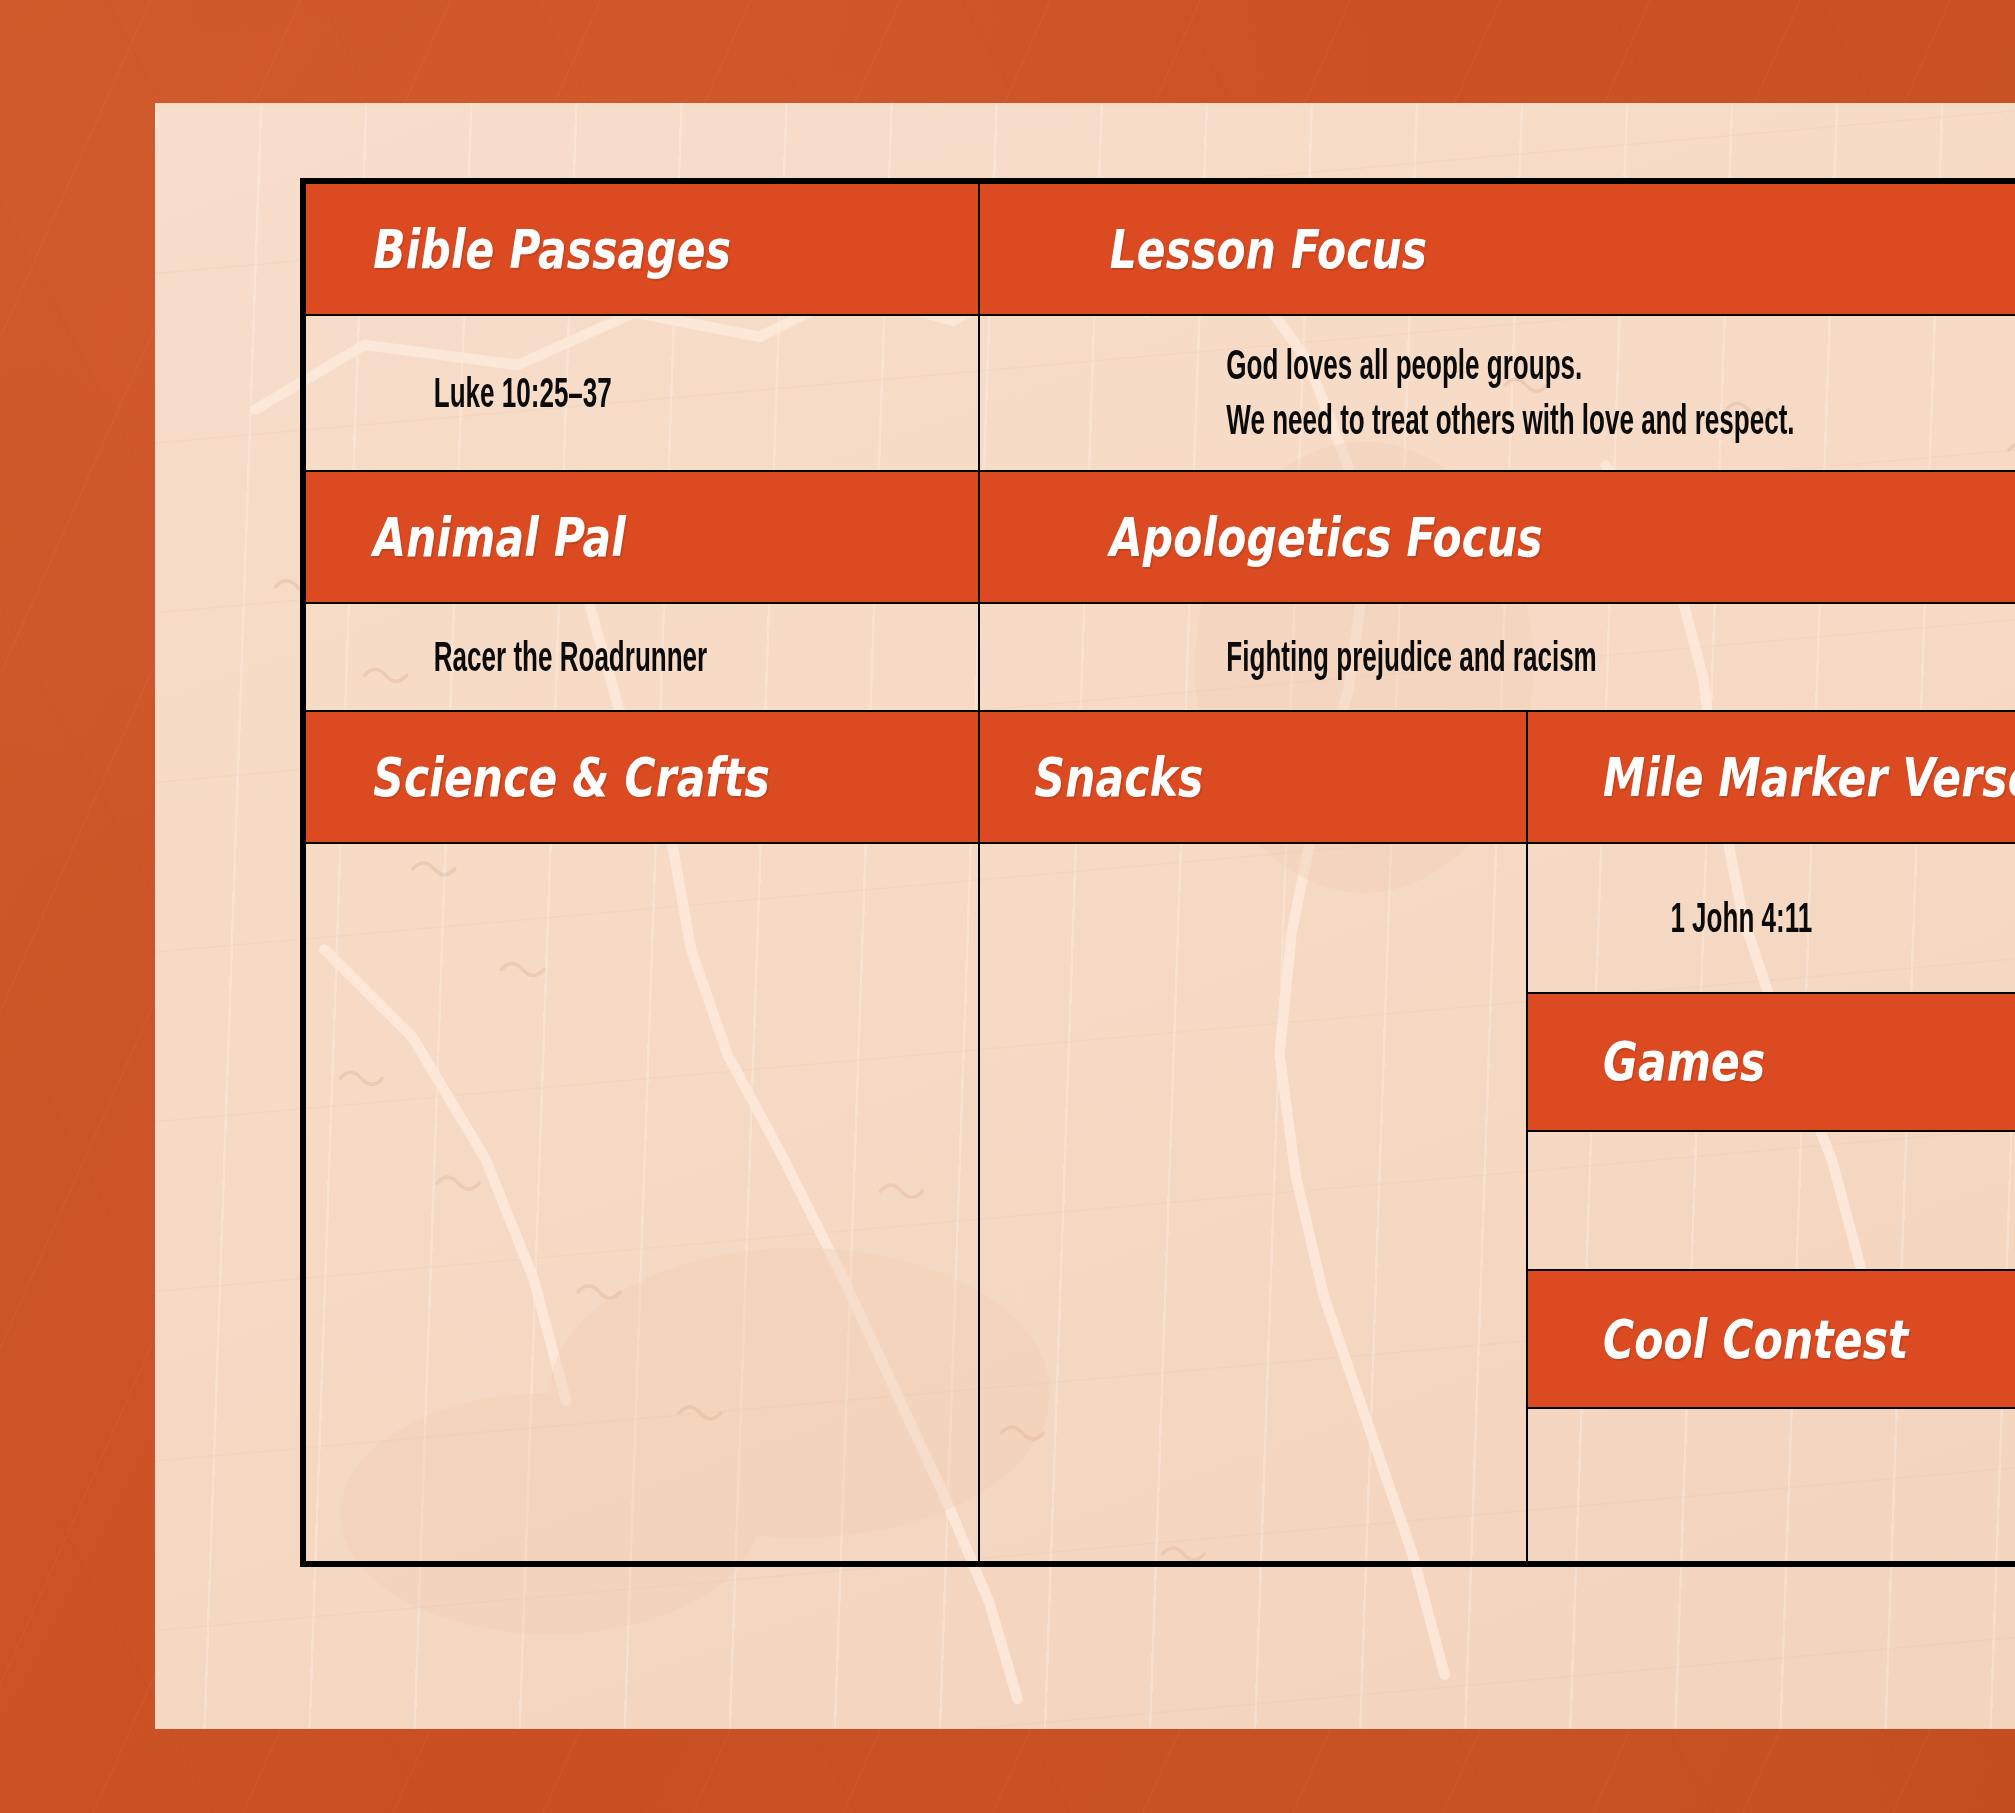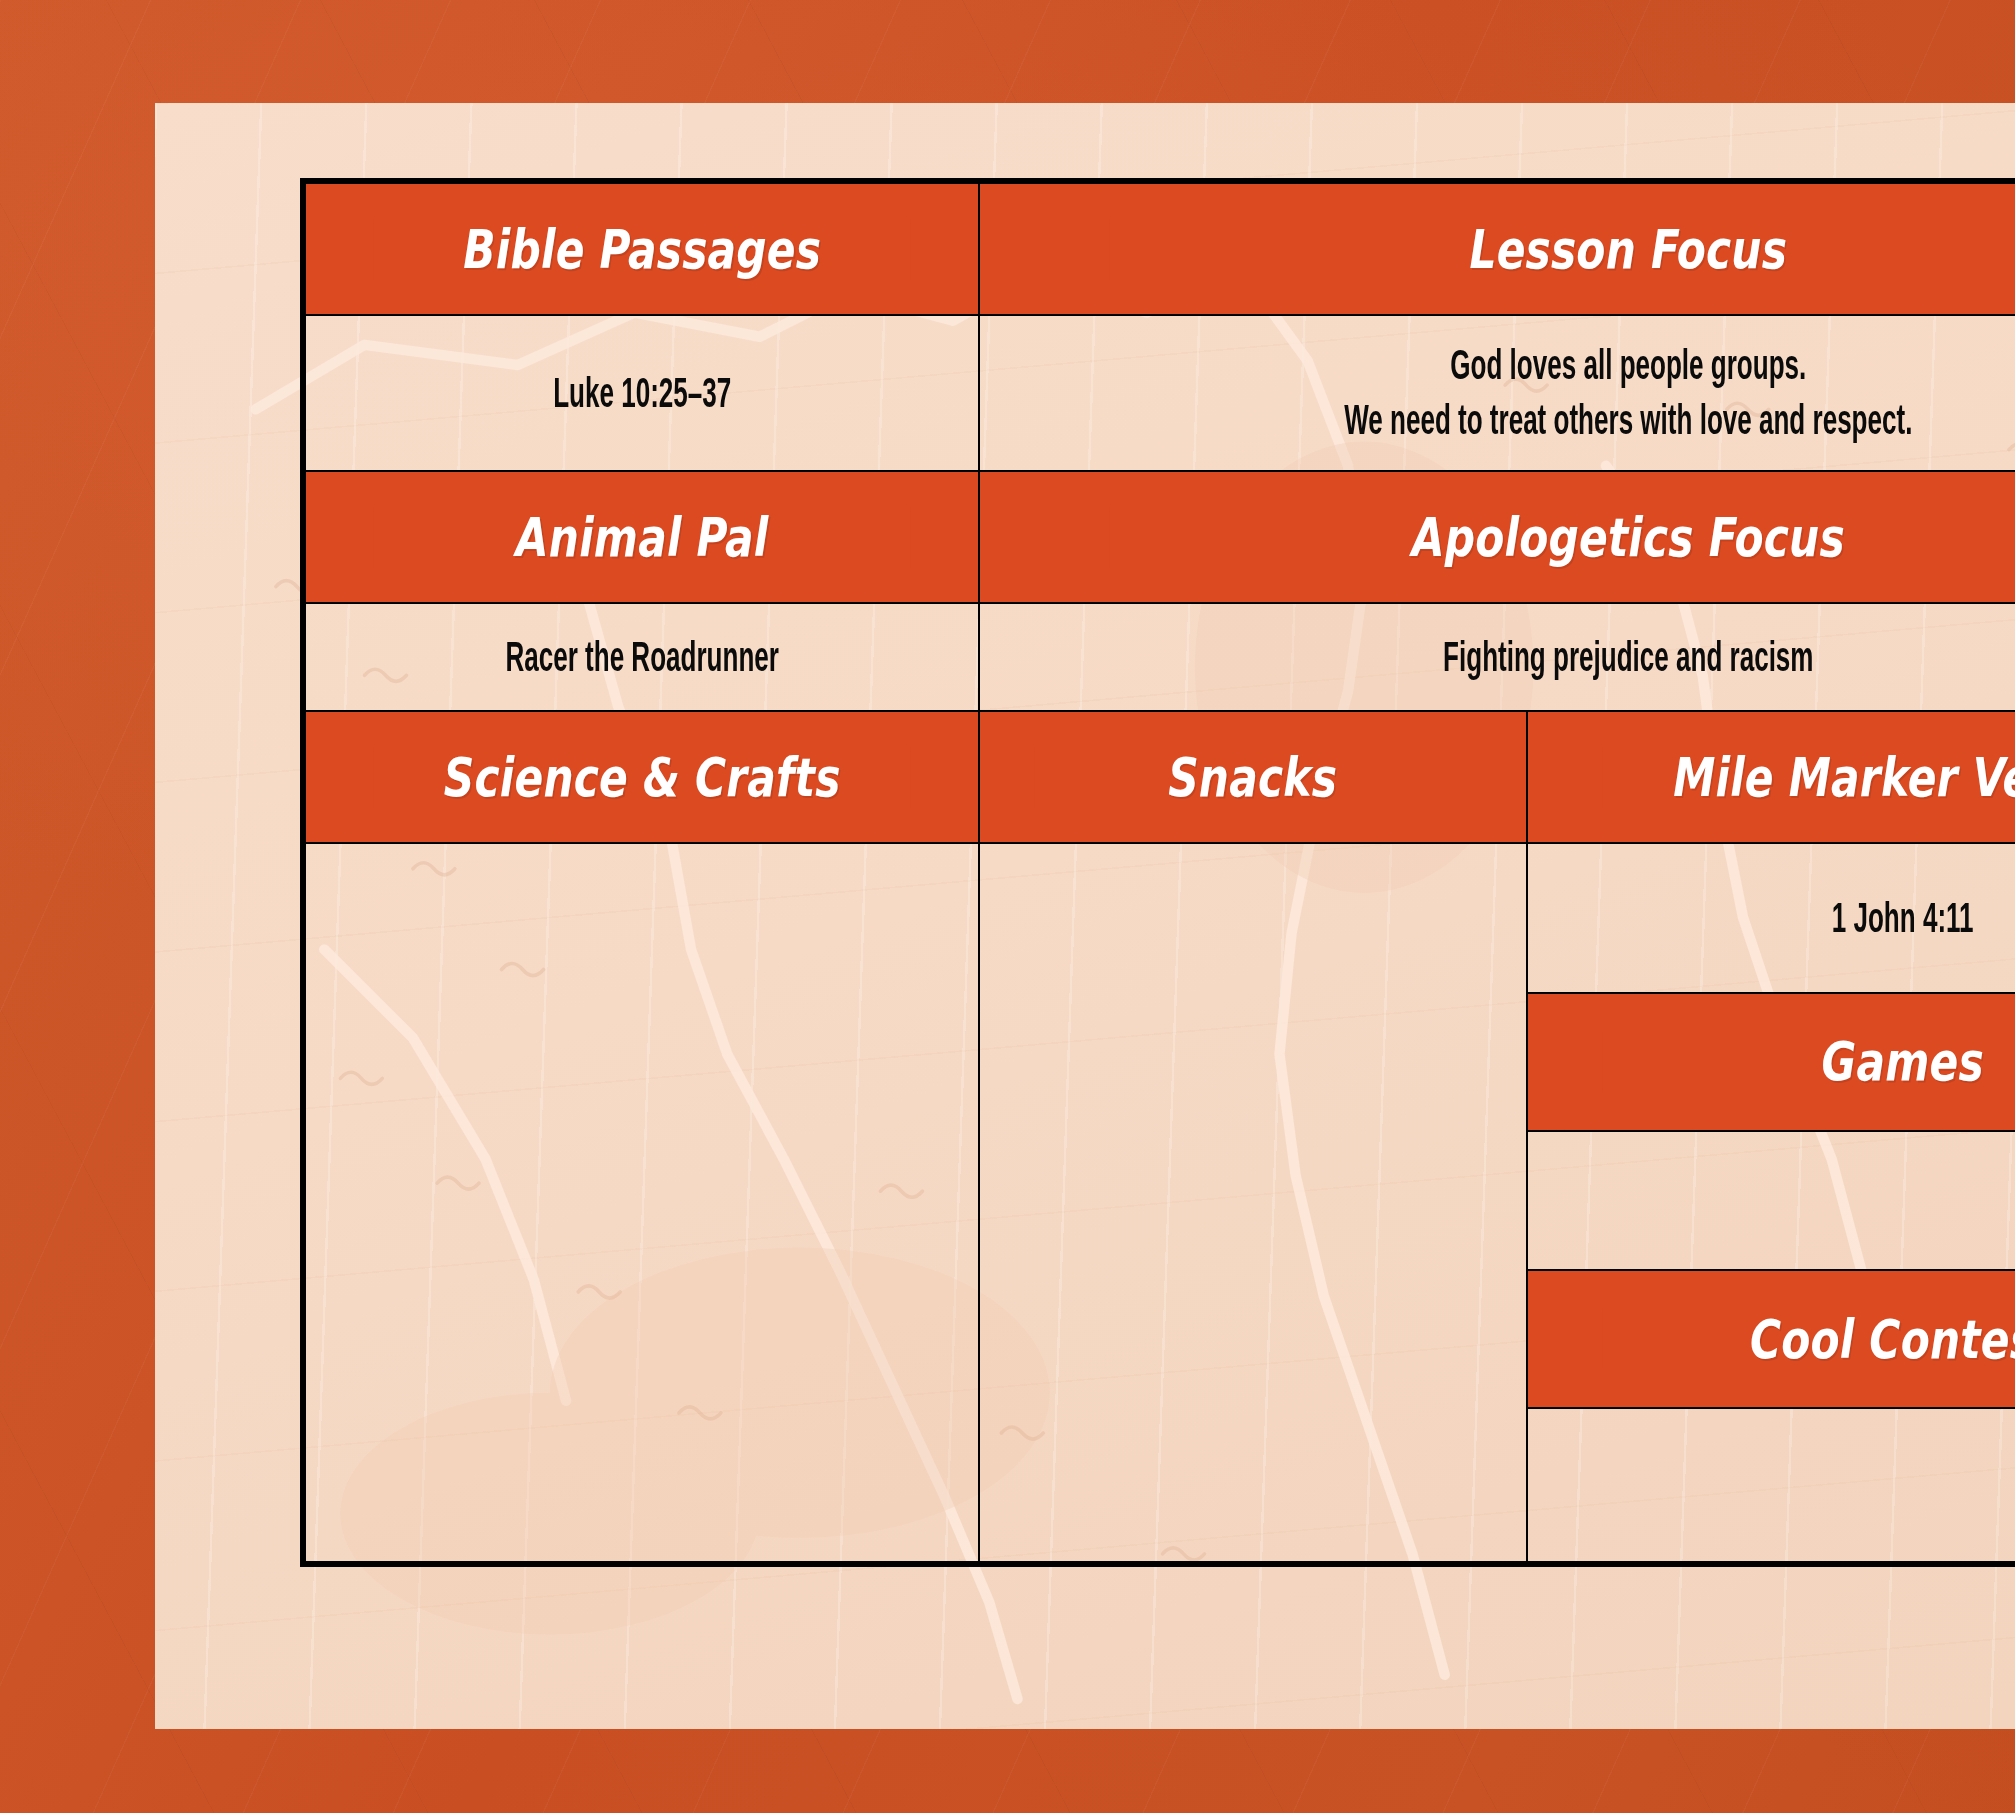--- a/index.html
+++ b/index.html
@@ -61,21 +61,20 @@
     left: 145px;
     top: 75px;
     width: 1975px;
     border: 4px solid #000;
     border-collapse: collapse;
   }
   .table table { border-collapse: collapse; width: 100%; }
   .table td {
     border: 2.4px solid #000;
     padding: 0;
-    text-align: center;
     vertical-align: middle;
     position: relative;
   }
   .hdr {
     background: #db4a21;
     color: #ffffff;
     font-family: "DejaVu Sans", sans-serif;
     font-weight: 700;
     font-style: italic;
     font-size: 53px;

